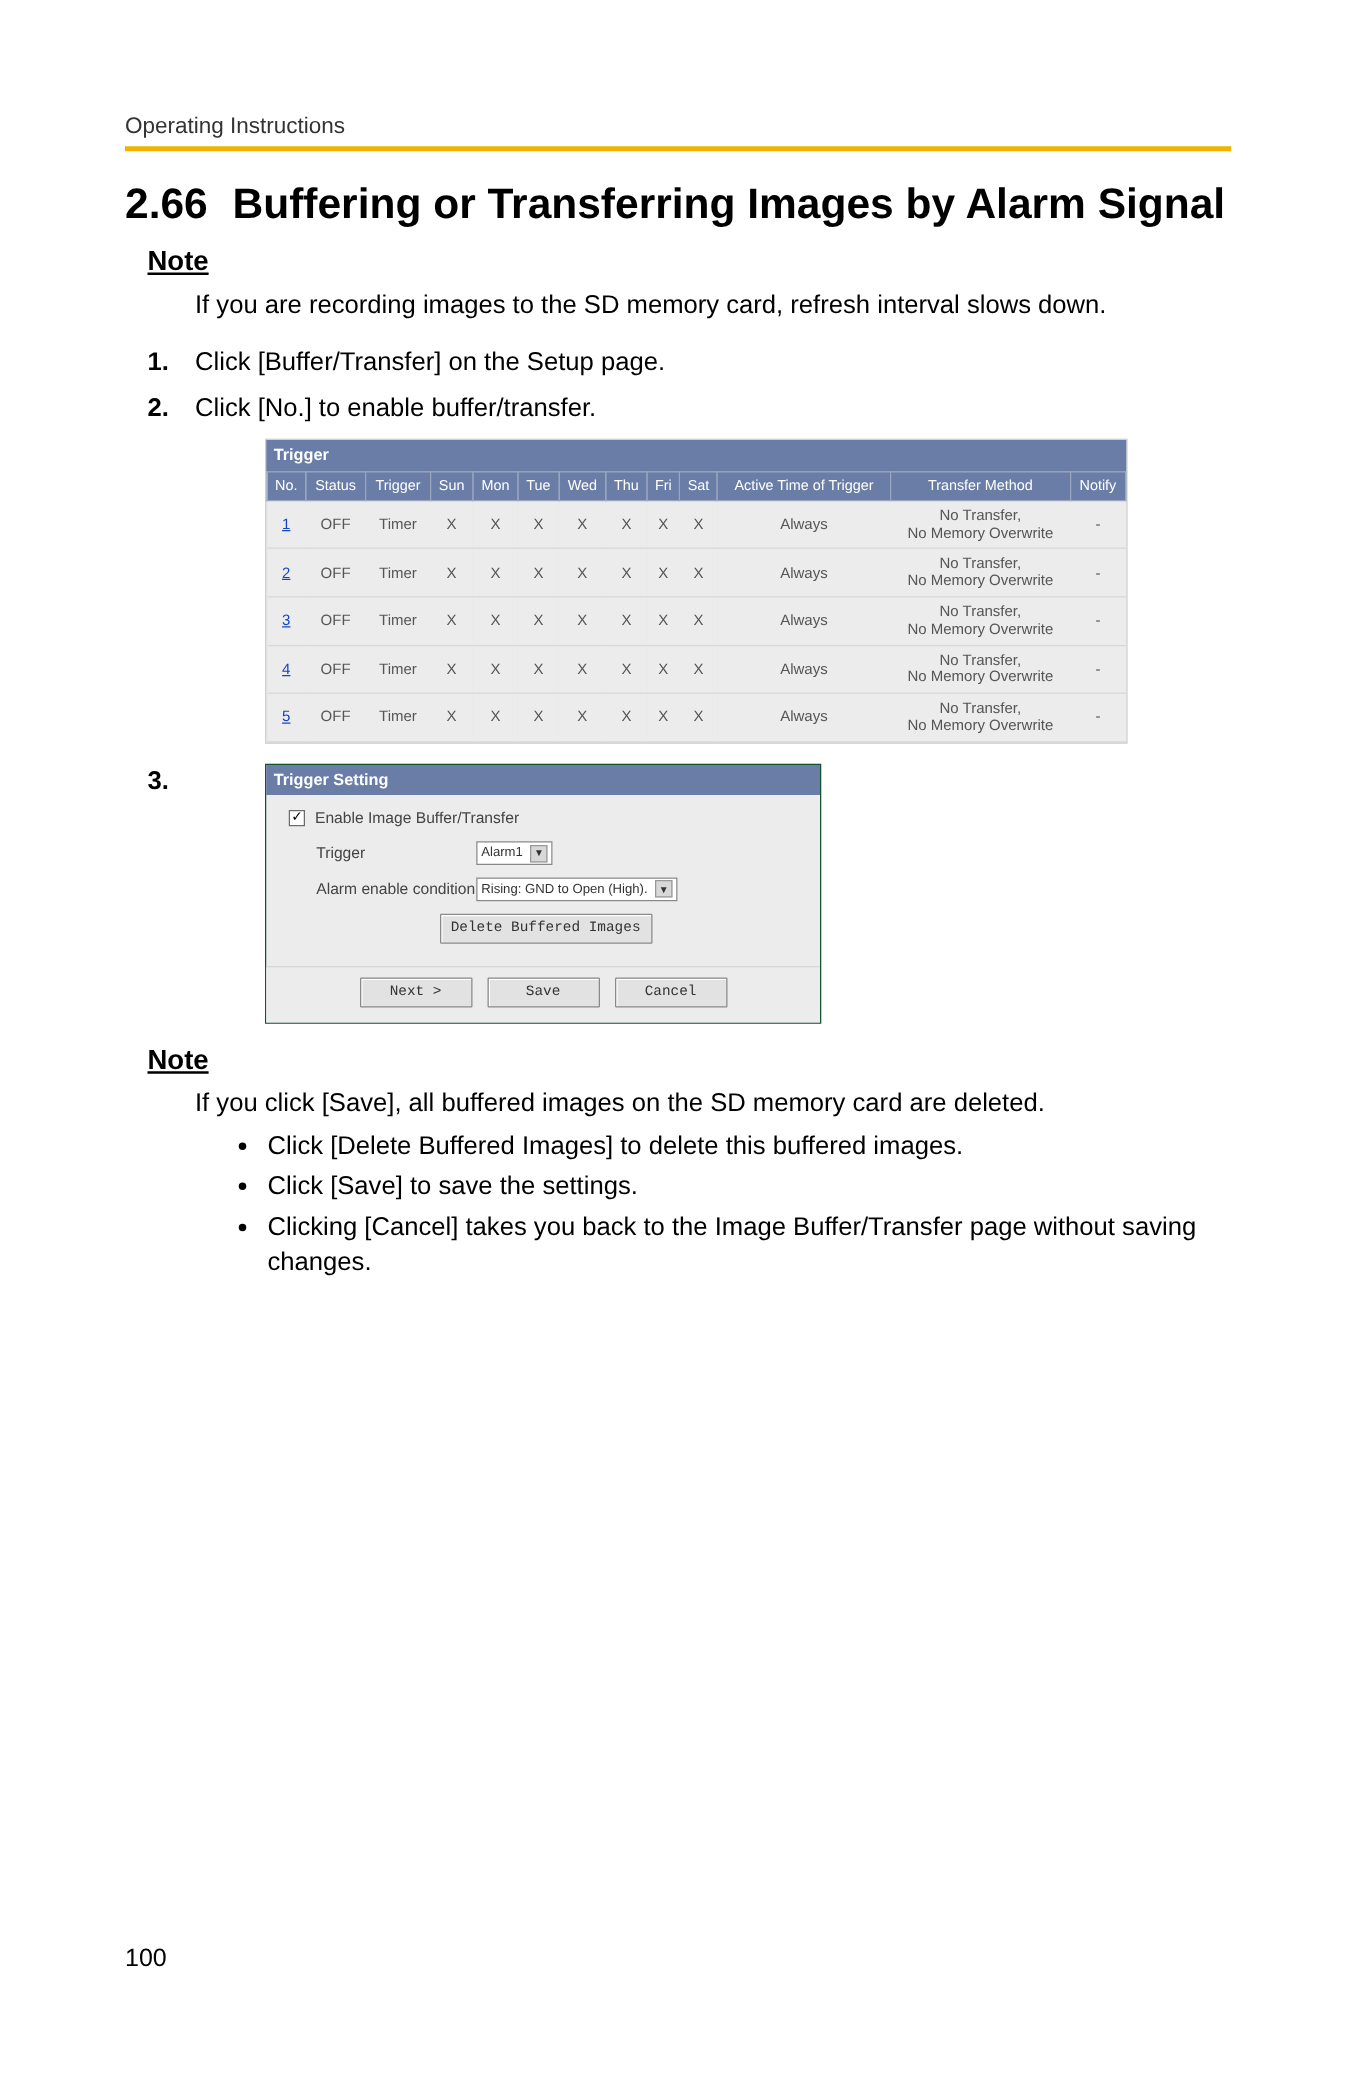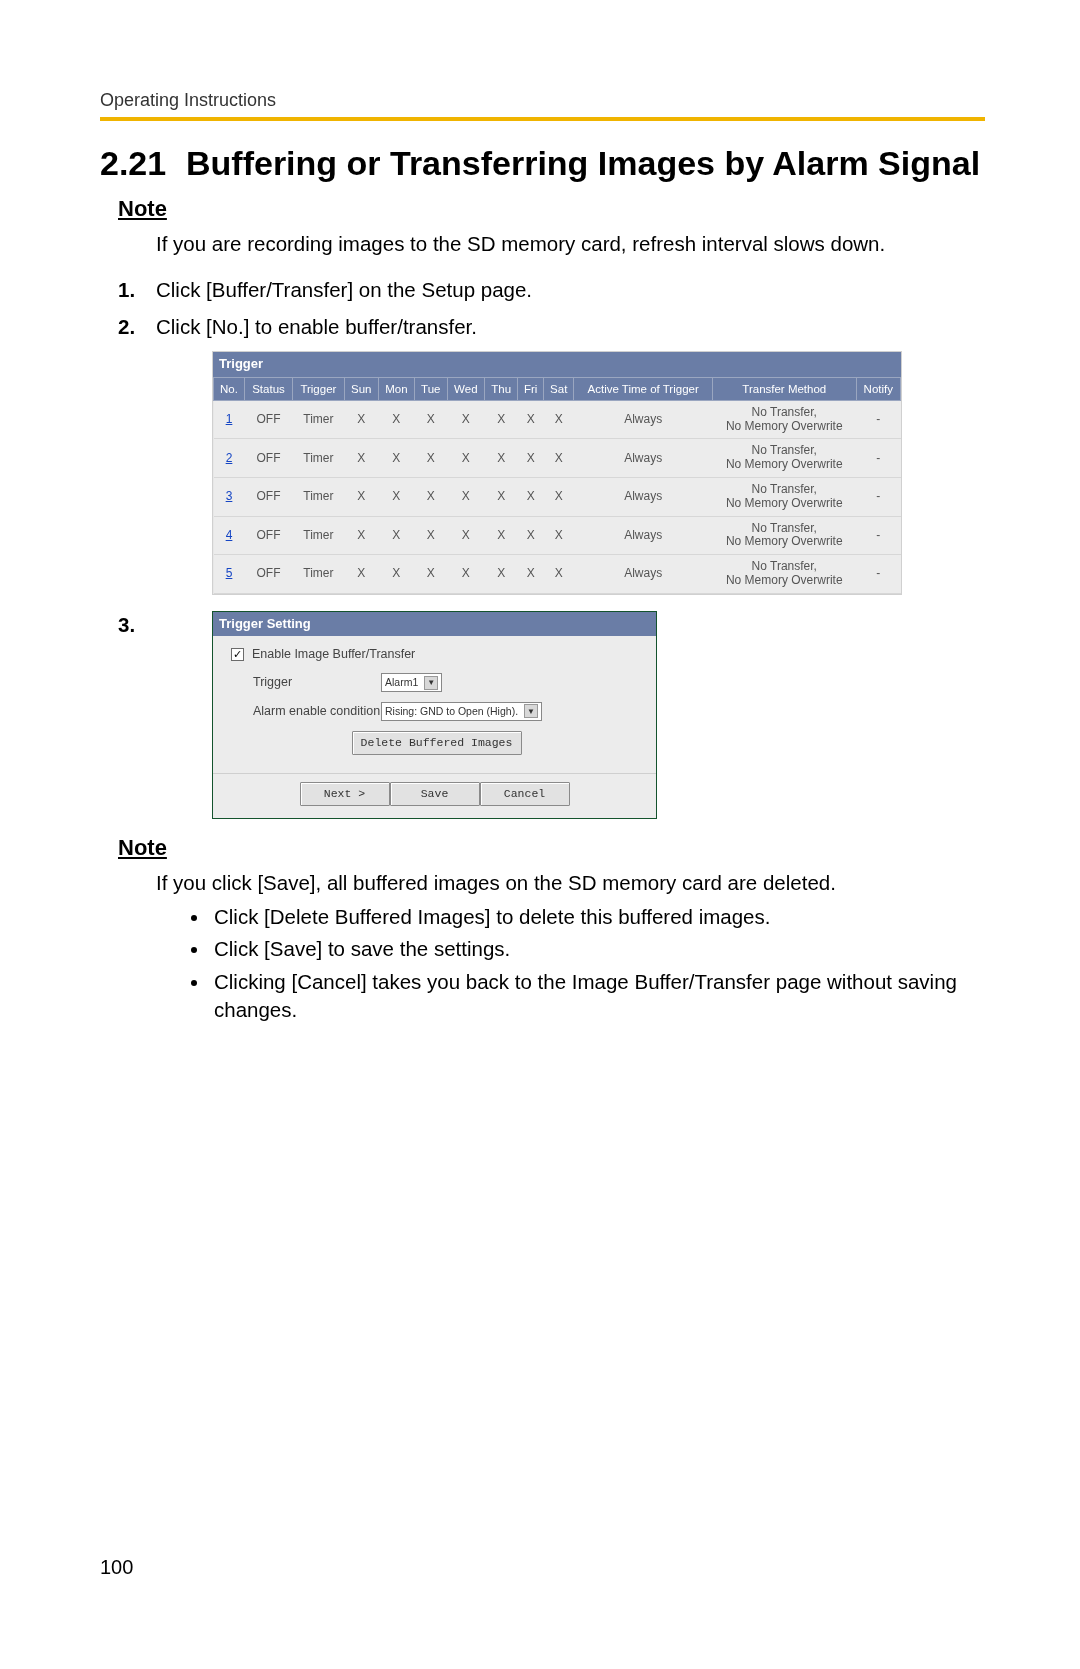--- a/index.html
+++ b/index.html
@@ -179,21 +179,21 @@
   .faux-select .arrow {
     background: #d8d8d8;
     border: 1px solid #999;
     width: 14px; height: 14px;
     display: inline-flex;
     align-items: center; justify-content: center;
     font-size: 8px;
   }
   .btn-row {
     display: flex;
-    gap: 0;
+    gap: 12px;
     justify-content: center;
     padding: 8px 0 12px 0;
     background: #ececec;
   }
   .btn,
   .btn-del {
     border: 1px solid #8a8a8a;
     background: #e2e2e2;
     font-size: 11.5px;
     padding: 3px 0;
@@ -234,21 +234,21 @@
 </style>
 </head>
 <body>
 
 <div class="page">
 
   <div class="running-header">Operating Instructions</div>
   <div class="gold-rule"></div>
 
   <h2 class="section-heading">
-    <span class="section-number">2.21</span>
+    <span class="section-number">2.66</span>
     <span>Buffering or Transferring Images by Alarm Signal</span>
   </h2>
 
 
   <div class="note-label">Note</div>
   <div class="note-body">If you are recording images to the SD memory card, refresh interval slows down.</div>
 
   <ol class="steps">
     <li><span>Click [Buffer/Transfer] on the Setup page.</span></li>
     <li><span>Click [No.] to enable buffer/transfer.</span>

